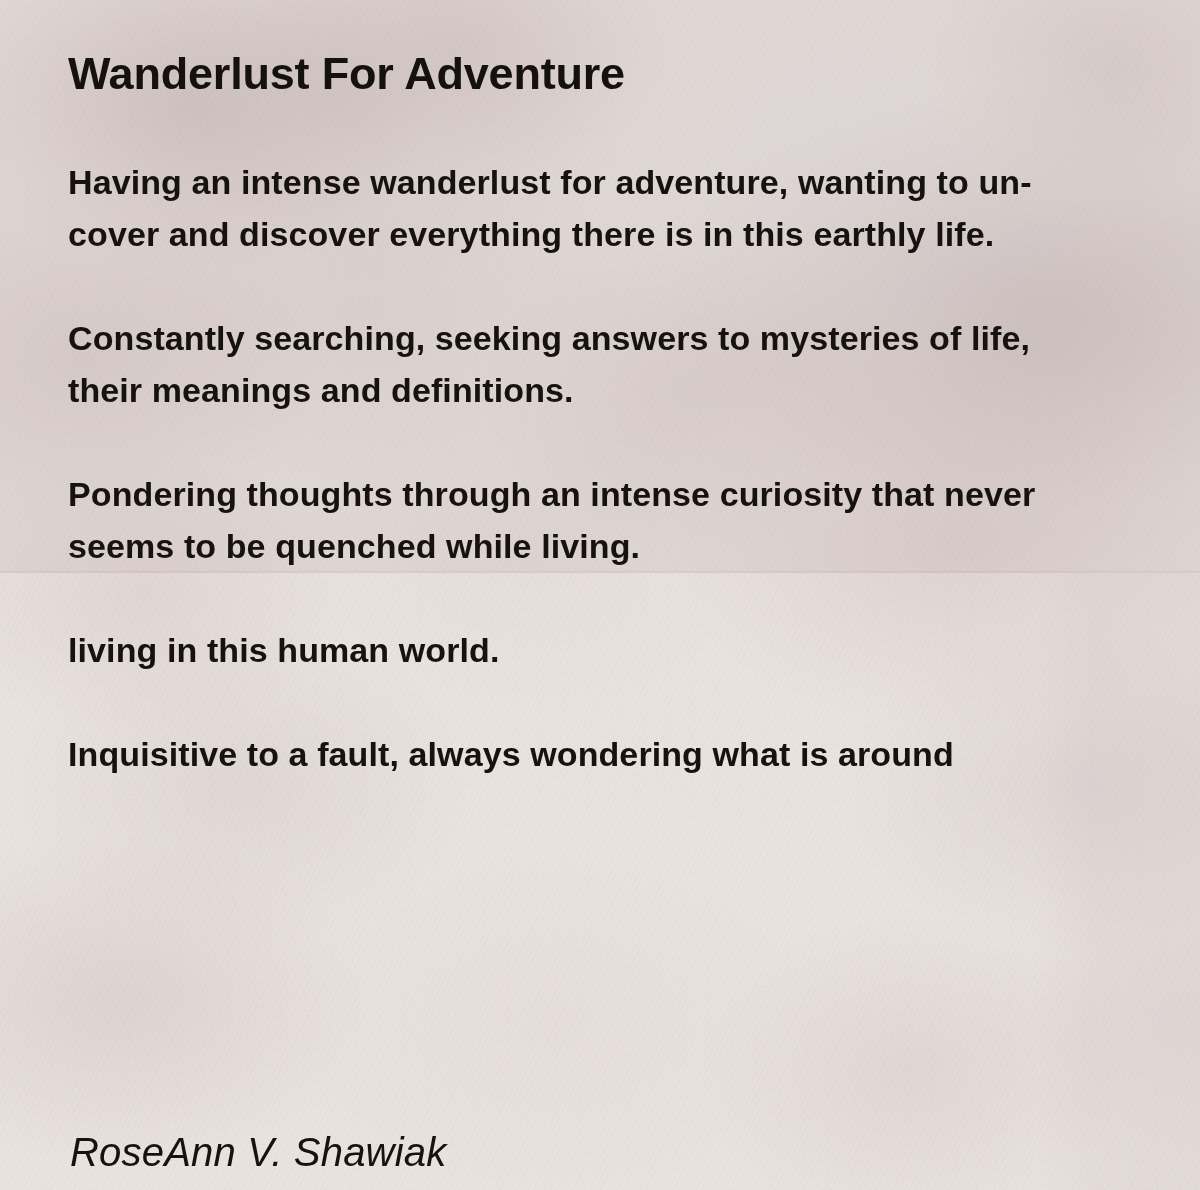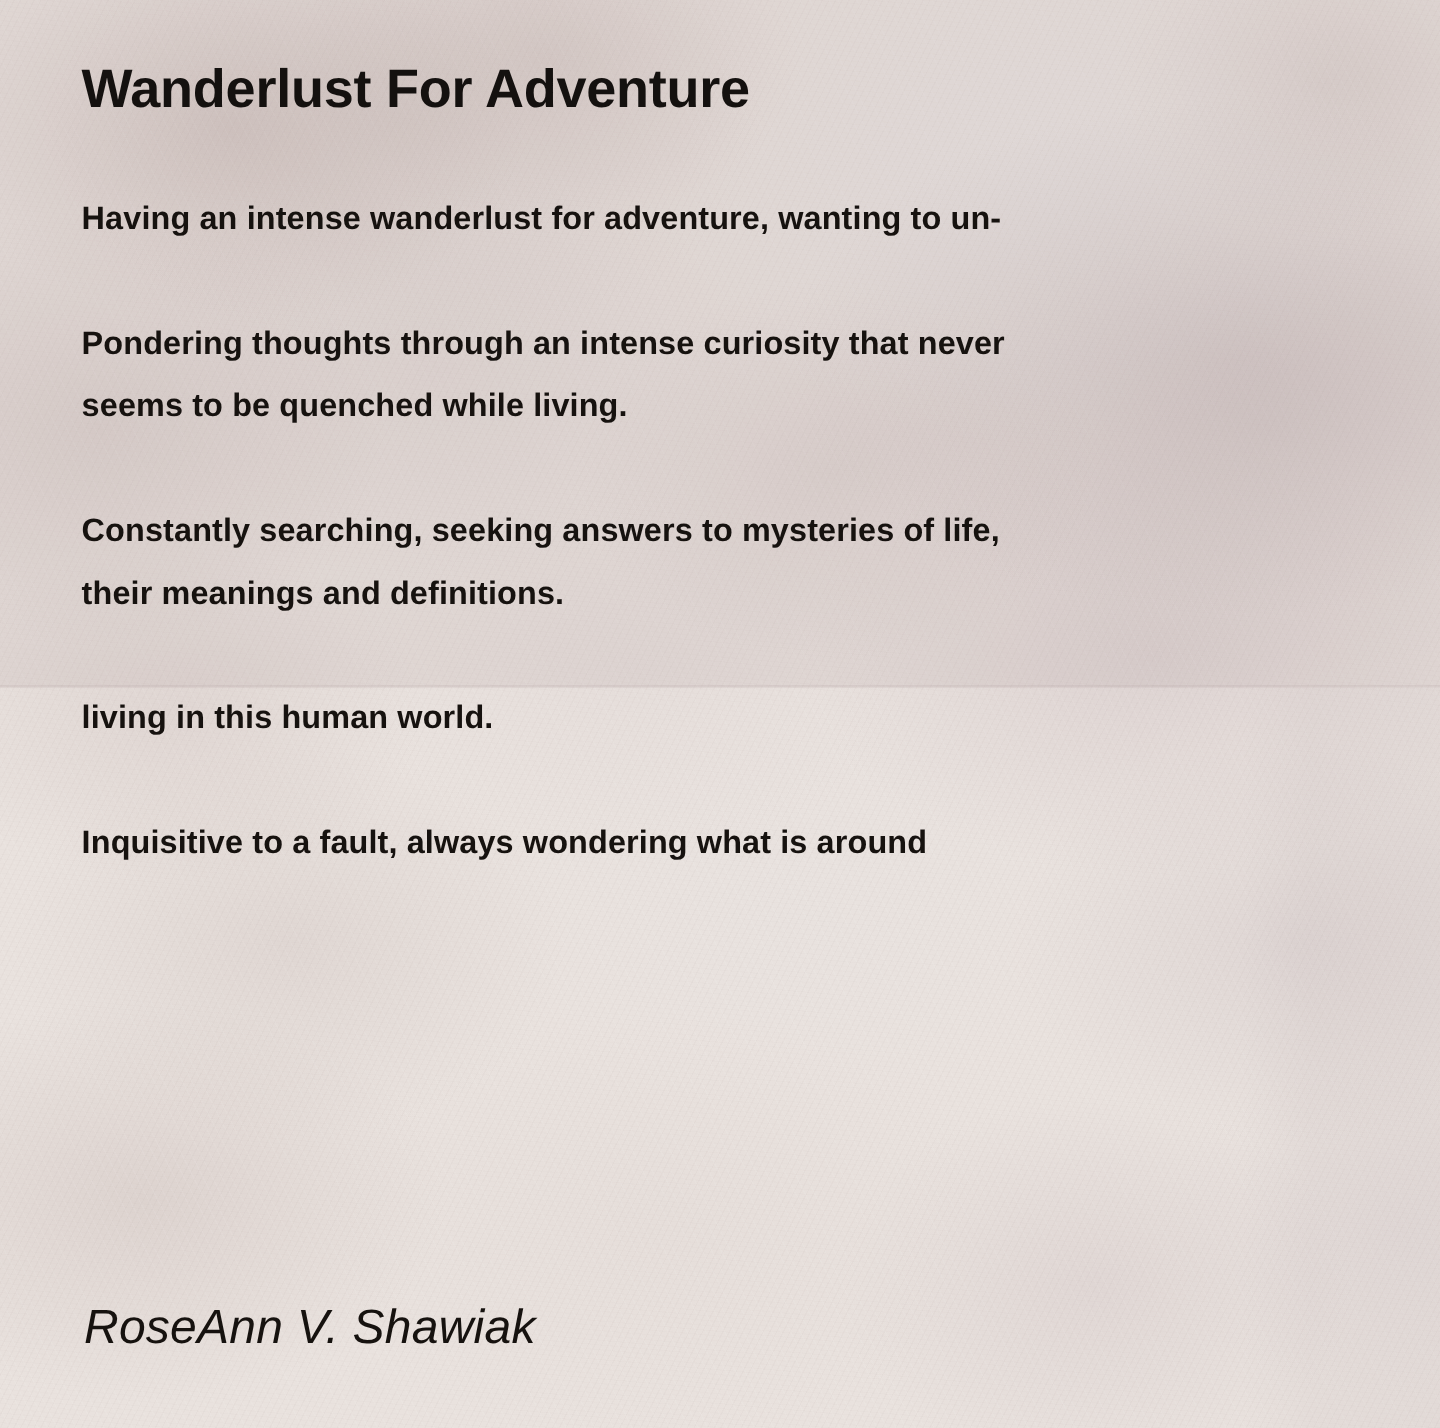--- a/index.html
+++ b/index.html
@@ -140,32 +140,32 @@
   .stanza {
     margin: 0 0 52px 0;
     padding: 0;
   }
   .stanza:last-child {
     margin-bottom: 0;
   }
 
   .poem-line {
     display: block;
-    font-size: 27px;
+    font-size: 34px;
     font-weight: 700;
     line-height: 52px;
     color: #16120f;
     letter-spacing: 0.1px;
     white-space: nowrap;
   }
 
   .poem-author {
     position: absolute;
     left: 70px;
-    top: 1080px;
+    top: 1126px;
     margin: 0;
     font-size: 40px;
     font-weight: 400;
     font-style: italic;
     line-height: 52px;
     color: #16120f;
     letter-spacing: 0.2px;
     white-space: nowrap;
   }
 </style>
@@ -181,33 +181,34 @@
   <div class="tone-band-right"></div>
 
   <div class="poem-content">
 
     <h1 class="poem-title">Wanderlust For Adventure</h1>
 
     <div class="poem-body">
 
       <p class="stanza">
         <span class="poem-line">Having an intense wanderlust for adventure, wanting to un-</span>
+        <span class="poem-line">cover and discover everything there is in this earthly life.</span>
+      </p>
+
+      <p class="stanza">
+        <span class="poem-line">Constantly searching, seeking answers to mysteries of life,</span>
+        <span class="poem-line">their meanings and definitions.</span>
       </p>
 
       <p class="stanza">
         <span class="poem-line">Pondering thoughts through an intense curiosity that never</span>
         <span class="poem-line">seems to be quenched while living.</span>
       </p>
 
       <p class="stanza">
-        <span class="poem-line">Constantly searching, seeking answers to mysteries of life,</span>
-        <span class="poem-line">their meanings and definitions.</span>
-      </p>
-
-      <p class="stanza">
         <span class="poem-line">living in this human world.</span>
       </p>
 
       <p class="stanza">
         <span class="poem-line">Inquisitive to a fault, always wondering what is around</span>
       </p>
 
 
     </div>
 

